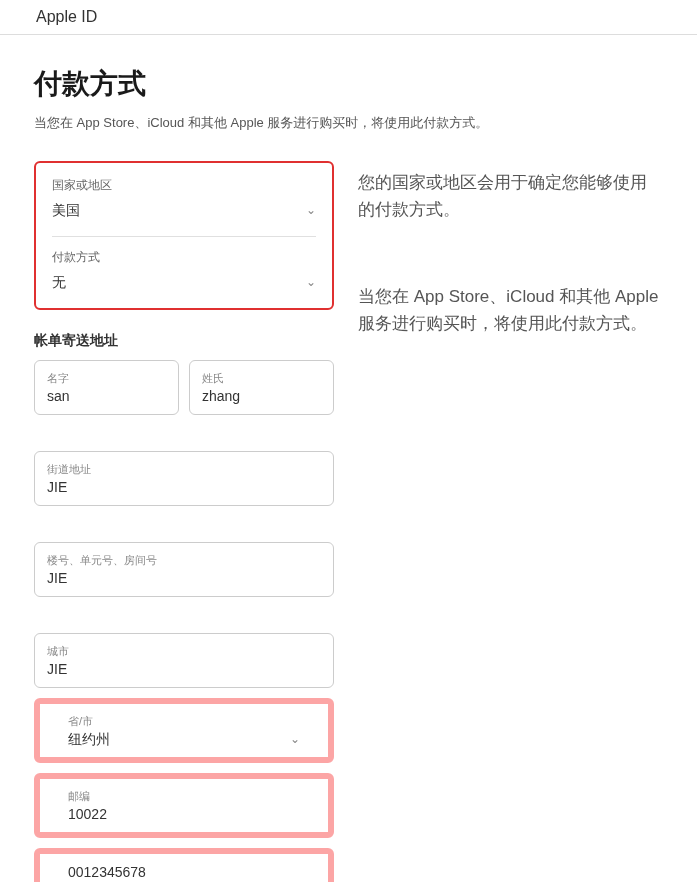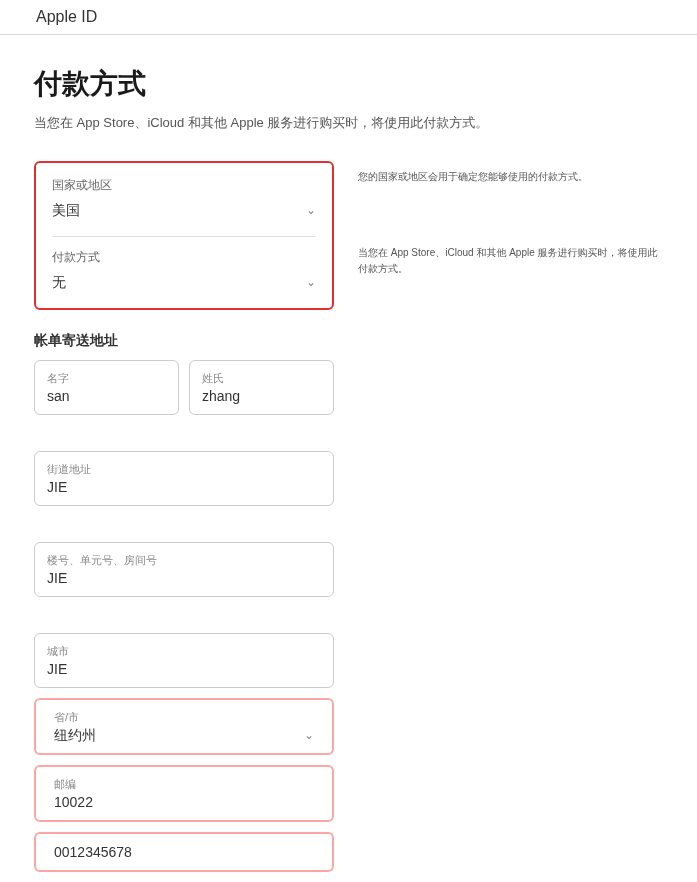--- a/index.html
+++ b/index.html
@@ -126,23 +126,23 @@
     }
     .input-value {
       font-size: 14px;
       color: #333;
     }
     .address-field {
       margin-bottom: 10px;
       margin-top: 36px;
     }
     .state-box {
-      border: 2px solid #fca5a5;
+      border: 6px solid #fca5a5;
       border-radius: 6px;
-      padding: 10px 18px;
+      padding: 10px 28px;
       margin-bottom: 10px;
       position: relative;
     }
     .state-select-wrapper {
       position: relative;
     }
     .state-select-wrapper select {
       width: 100%;
       border: none;
       outline: none;
@@ -157,21 +157,21 @@
     .state-chevron {
       position: absolute;
       right: 0;
       top: 50%;
       transform: translateY(-50%);
       pointer-events: none;
       color: #888;
       font-size: 12px;
     }
     .right-description {
-      font-size: 10px;
+      font-size: 17px;
       color: #555;
       line-height: 1.6;
     }
     .right-desc-2 {
       margin-top: 60px;
     }
   </style>
 </head>
 <body>
 

